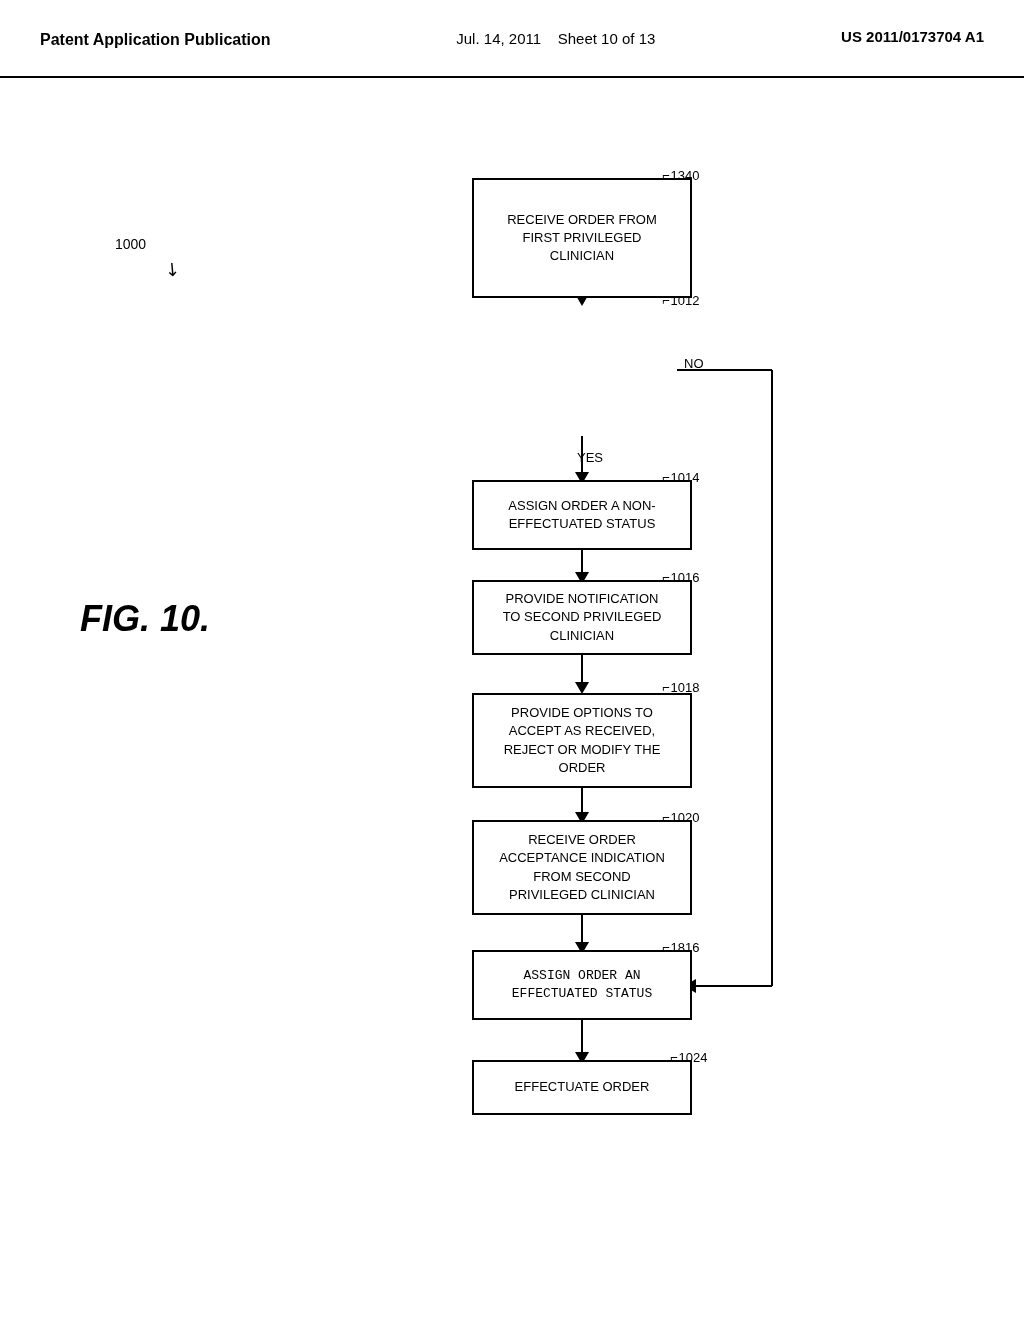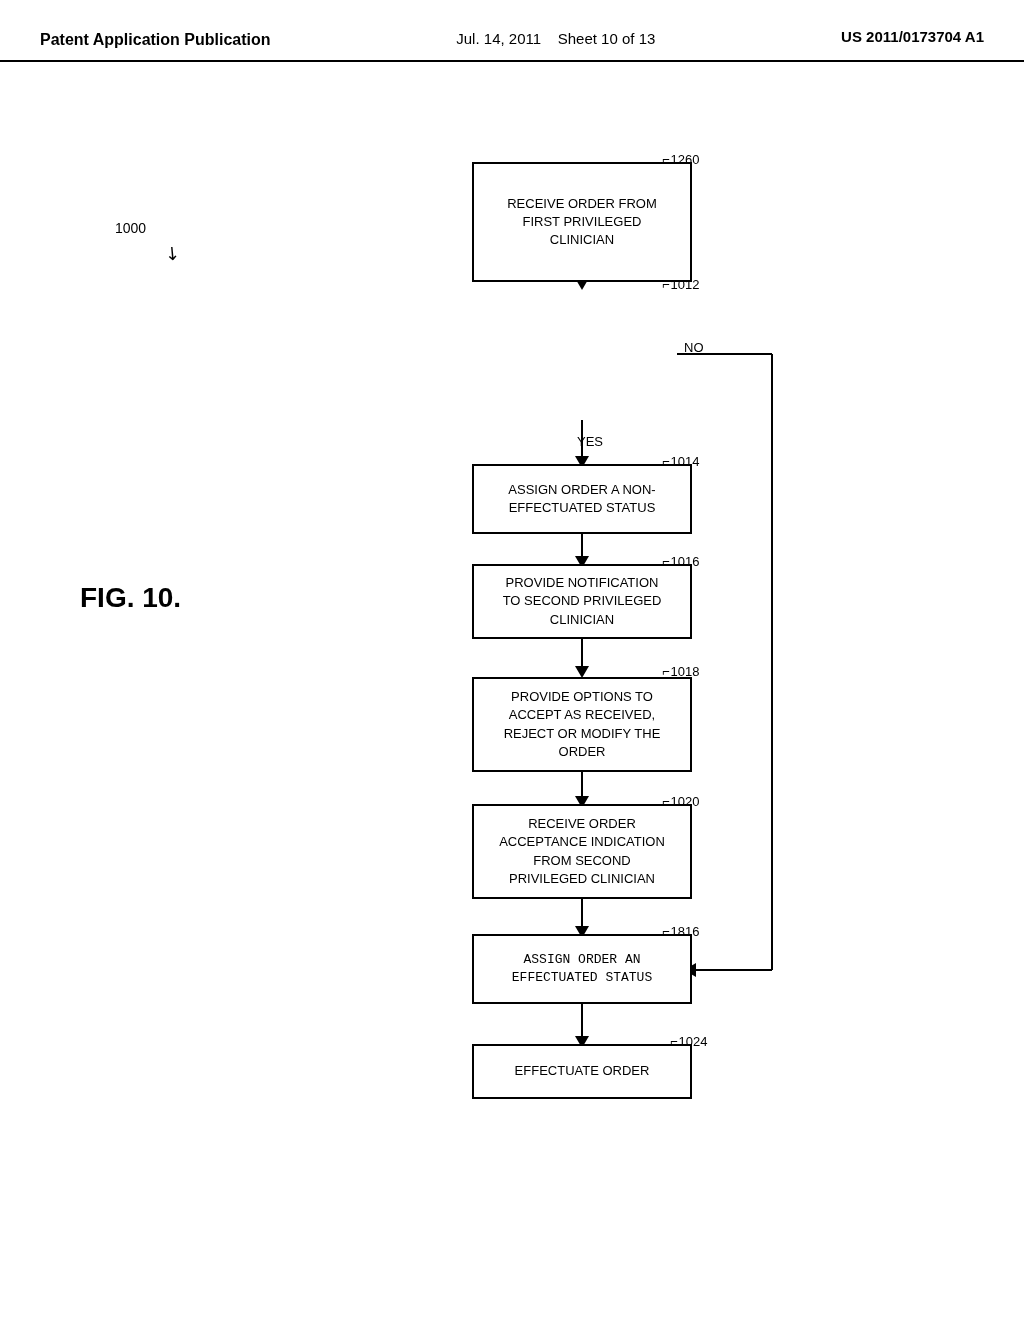--- a/index.html
+++ b/index.html
@@ -10,21 +10,21 @@
       min-height: 1320px;
       position: relative;
       overflow-x: hidden;
     }
 
     
     .header {
       display: flex;
       justify-content: space-between;
       align-items: flex-start;
-      padding: 28px 40px 8px 40px;
+      padding: 28px 40px 24px 40px;
       border-bottom: 2px solid #000;
     }
     .header-left {
       font-size: 16px;
       font-weight: bold;
       line-height: 1.5;
     }
     .header-center {
       font-size: 15px;
       text-align: center;
@@ -44,21 +44,22 @@
       position: relative;
     }
 
     
     .left-panel {
       width: 220px;
       position: relative;
       flex-shrink: 0;
     }
     .fig-label {
-      font-size: 28px;
+      font-size: 36px;
+      font-style: italic;
       font-weight: bold;
       position: absolute;
       top: 480px;
       left: 20px;
     }
 
     
     .fc-container {
       position: relative;
       width: 480px;
@@ -173,21 +174,21 @@
 
         <line x1="200" y1="900" x2="200" y2="938" stroke="#000" stroke-width="2"></line>
         <polygon points="193,934 207,934 200,946" fill="#000"></polygon>
 
         <line x1="295" y1="252" x2="390" y2="252" stroke="#000" stroke-width="2"></line>
         <line x1="390" y1="252" x2="390" y2="868" stroke="#000" stroke-width="2"></line>
         <line x1="390" y1="868" x2="310" y2="868" stroke="#000" stroke-width="2"></line>
         <polygon points="314,861 314,875 302,868" fill="#000"></polygon>
       </svg>
 
-      <div class="ref-label" style="top:50px; left:280px;">1260</div>
+      <div class="ref-label" style="top:50px; left:280px;">1340</div>
 
       <div class="fc-box" style="width:220px; height:120px; top:60px; left:90px;">
         <span style="white-space:pre-line;">RECEIVE ORDER FROM
 FIRST PRIVILEGED
 CLINICIAN</span>
       </div>
 
       <div class="ref-label" style="top:175px; left:280px;">1012</div>
 
 

